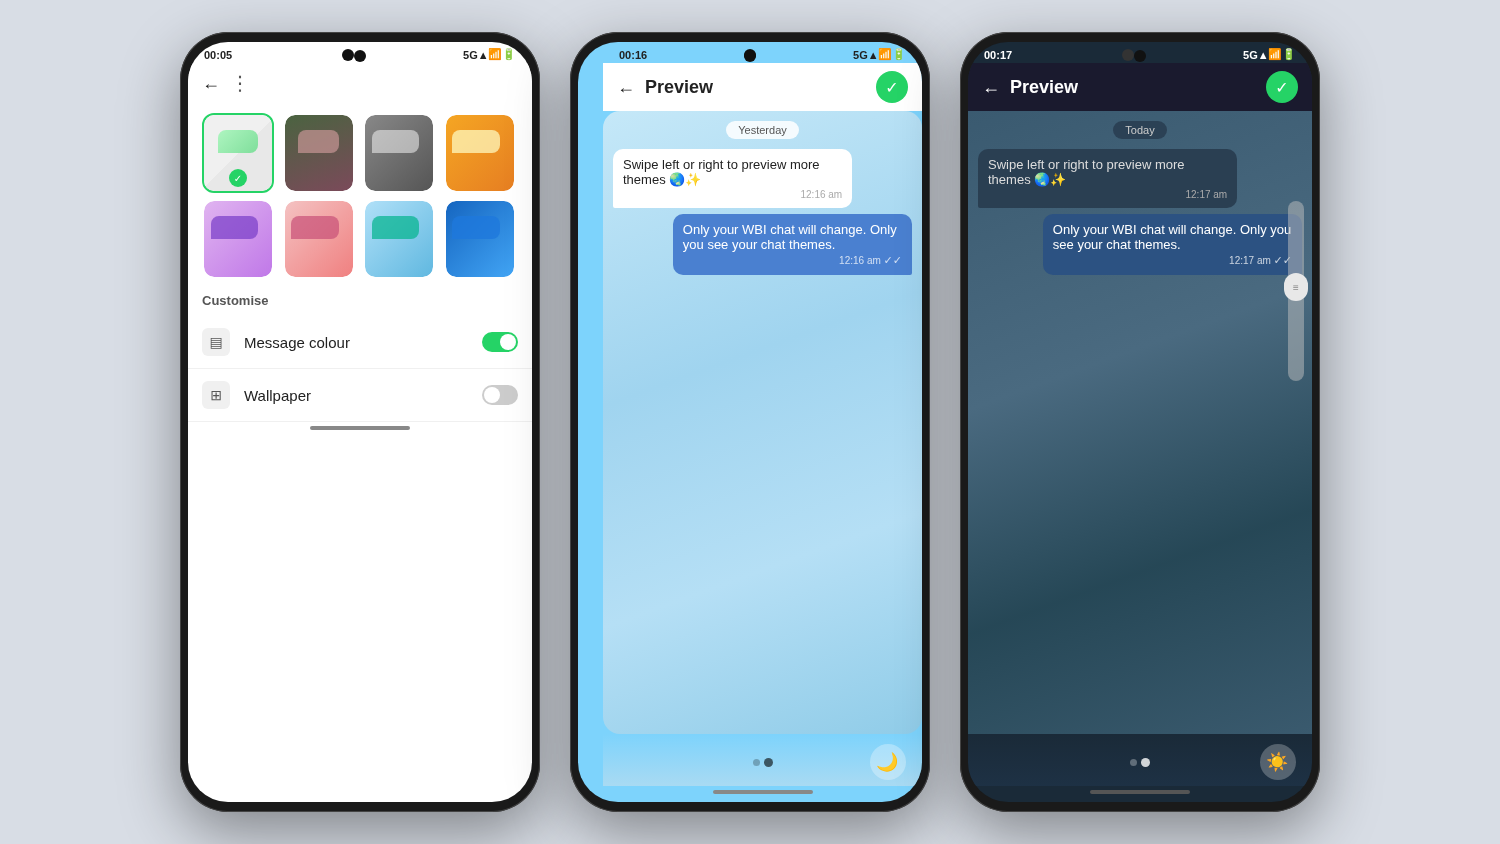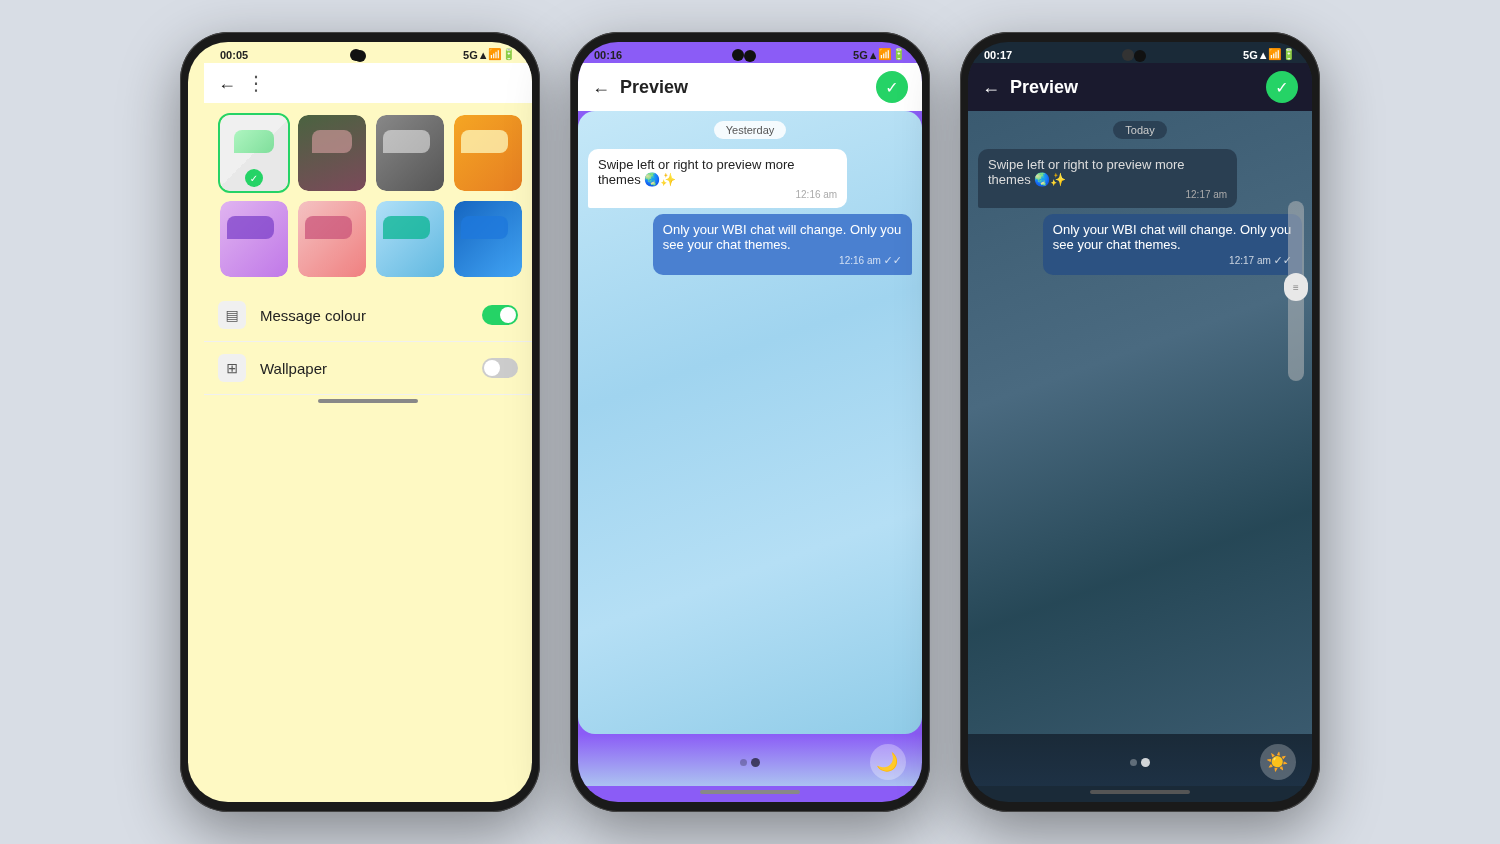--- a/index.html
+++ b/index.html
@@ -91,21 +91,21 @@
     .app-bar .more-icon { font-size: 20px; color: #555; }
     .check-circle {
       width: 32px; height: 32px;
       background: #25d366;
       border-radius: 50%;
       display: flex; align-items: center; justify-content: center;
       color: #fff; font-size: 16px;
     }
 
     
-    .phone1-screen { background: #fef9c3; padding-left: 16px; }
+    .phone1-screen { background: #ffffff; }
 
     
     .theme-grid {
       display: grid;
       grid-template-columns: repeat(4, 1fr);
       gap: 6px;
       padding: 10px 14px;
     }
     .theme-item {
       width: 72px;
@@ -452,38 +452,39 @@
         </div>
         <div class="theme-item">
           <div class="theme-preview t7"></div>
         </div>
         <div class="theme-item">
           <div class="theme-preview t8"></div>
         </div>
       </div>
 
 
+      <div class="section-title">Customise</div>
 
       <div class="menu-item">
         <div class="menu-item-icon">▤</div>
         <span class="menu-item-label">Message colour</span>
         <div class="toggle-on"></div>
       </div>
       <div class="menu-item">
         <div class="menu-item-icon">⊞</div>
         <span class="menu-item-label">Wallpaper</span>
         <div class="toggle-off"></div>
       </div>
 
       <div class="home-bar"></div>
     </div>
   </div>
 
   <div class="phone">
-    <div class="phone-screen" style="background:#8b5cf6;">
+    <div class="phone-screen" style="background:#7dd3fc;padding-left:25px;">
 
       <div class="status-bar dark">
         <span class="status-left">00:16</span>
         <div style="width:12px;height:12px;background:#111;border-radius:50%;"></div>
         <span class="status-right">
           <span>5G</span>
           <span>▲</span>
           <span>📶</span>
           <span>🔋</span>
         </span>

